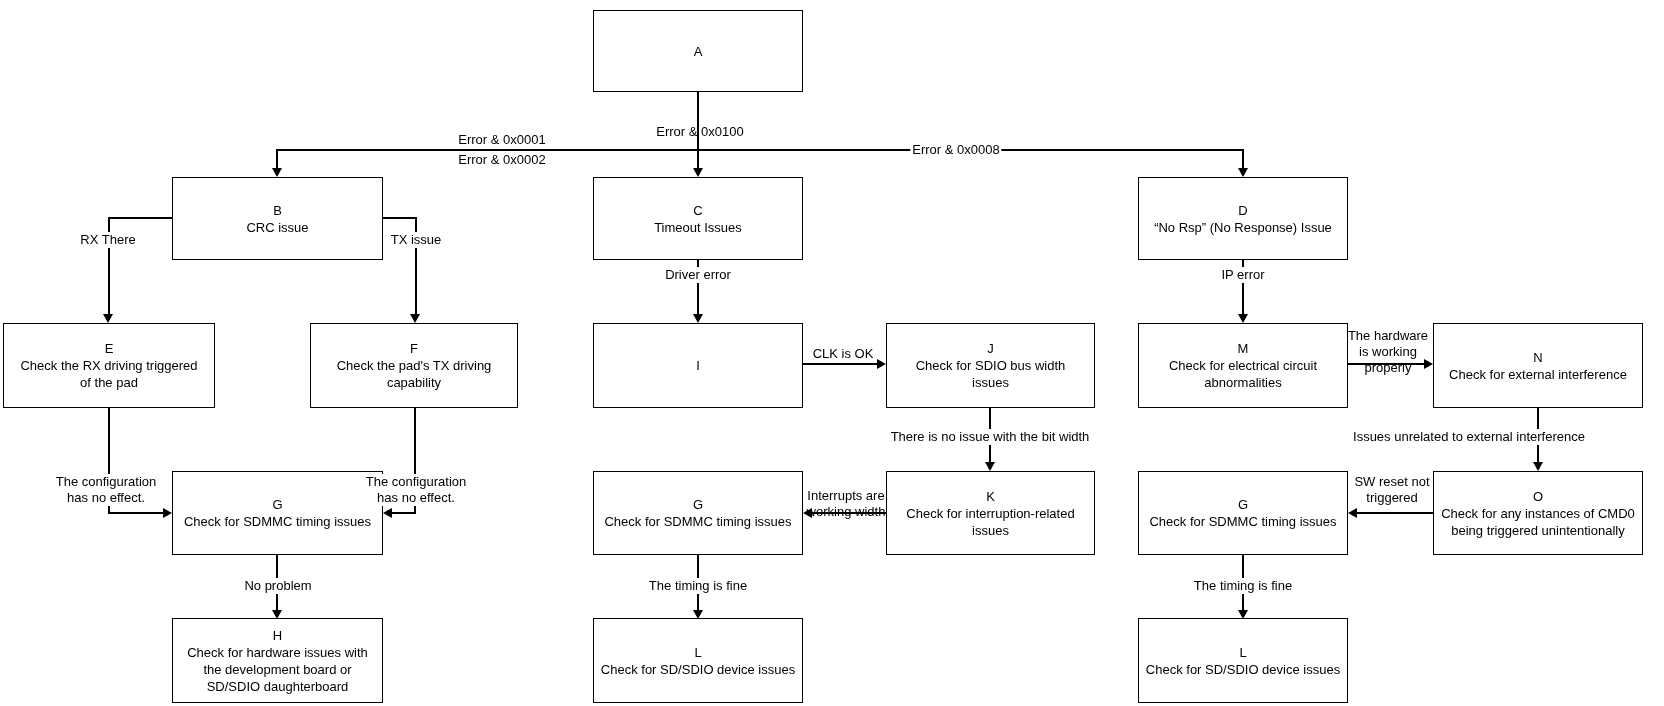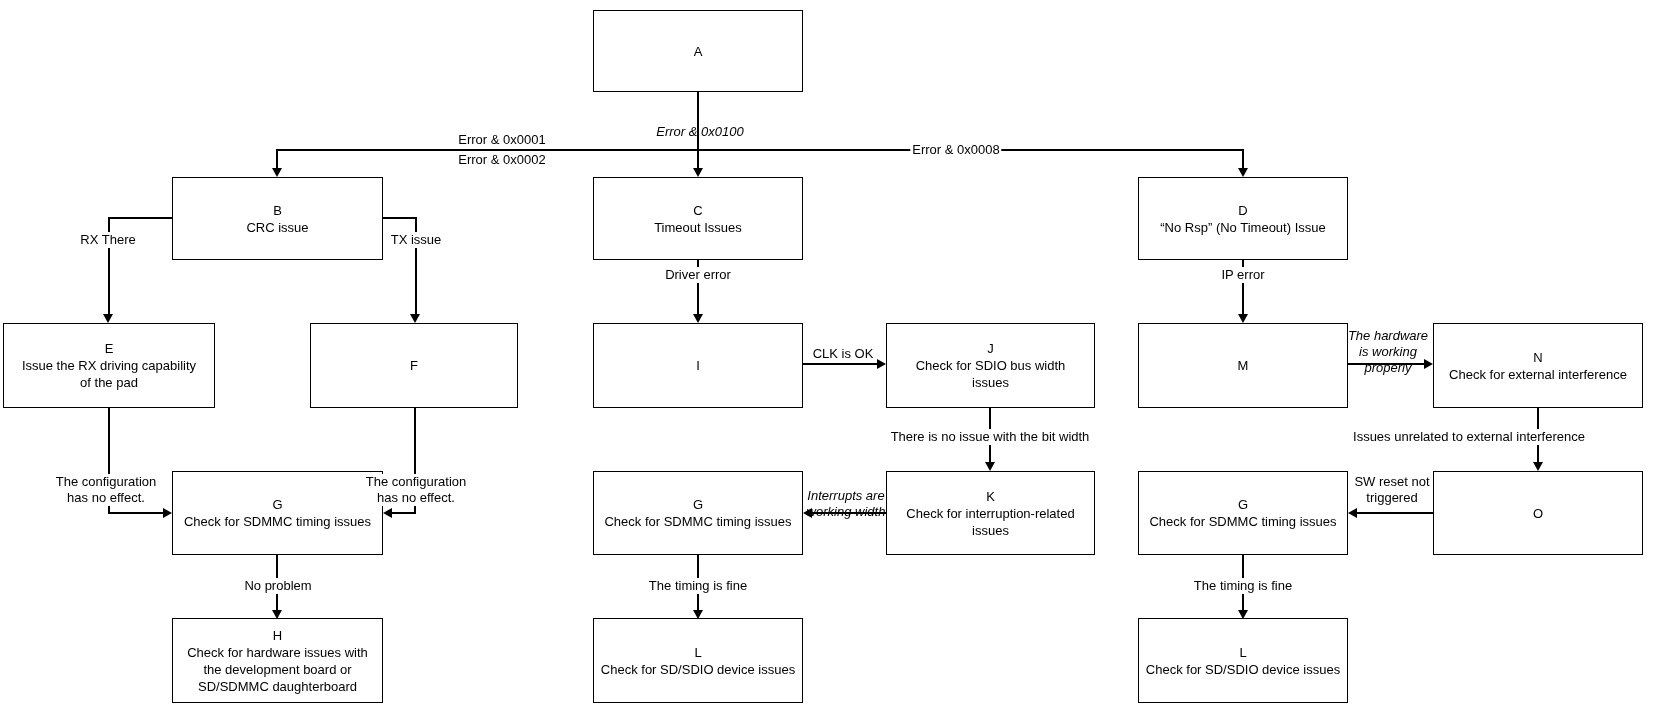--- a/index.html
+++ b/index.html
@@ -20,21 +20,21 @@
   .hline{height:2px;}
   .arr{position:absolute;width:0;height:0;z-index:2;}
   .arr-down{border-left:5px solid transparent;border-right:5px solid transparent;border-top:9px solid #000;}
   .arr-right{border-top:5px solid transparent;border-bottom:5px solid transparent;border-left:9px solid #000;}
   .arr-left{border-top:5px solid transparent;border-bottom:5px solid transparent;border-right:9px solid #000;}
   .label{
     position:absolute;transform:translateX(-50%);background:#ffffff;
     font-size:13px;line-height:16px;text-align:center;white-space:pre;
     padding:0 2px;z-index:4;
   }
-  .label.clear{background:transparent;font-style:italic;}
+  .label.clear{background:transparent;}
 </style>
 </head>
 <body>
 
 <div class="stage">
 
   <div class="vline" style="left:697px;top:92px;height:77px"></div>
   <div class="hline" style="left:276px;top:149px;width:968px"></div>
   <div class="vline" style="left:276px;top:149px;height:21px"></div>
   <div class="vline" style="left:1242px;top:149px;height:21px"></div>
@@ -92,45 +92,49 @@
     <div class="node-text">CRC issue</div>
   </div>
 
   <div class="node" style="left:593px;top:177px;width:210px;height:83px">
     <div class="node-letter">C</div>
     <div class="node-text">Timeout Issues</div>
   </div>
 
   <div class="node" style="left:1138px;top:177px;width:210px;height:83px">
     <div class="node-letter">D</div>
-    <div class="node-text">“No Rsp” (No Timeout) Issue</div>
+    <div class="node-text">“No Rsp” (No Response) Issue</div>
   </div>
 
   <div class="node" style="left:3px;top:323px;width:212px;height:85px">
     <div class="node-letter">E</div>
-    <div class="node-text">Issue the RX driving capability
+    <div class="node-text">Check the RX driving triggered
 of the pad</div>
   </div>
 
   <div class="node" style="left:310px;top:323px;width:208px;height:85px">
     <div class="node-letter">F</div>
+    <div class="node-text">Check the pad's TX driving
+capability</div>
   </div>
 
   <div class="node" style="left:593px;top:323px;width:210px;height:85px">
     <div class="node-letter">I</div>
   </div>
 
   <div class="node" style="left:886px;top:323px;width:209px;height:85px">
     <div class="node-letter">J</div>
     <div class="node-text">Check for SDIO bus width
 issues</div>
   </div>
 
   <div class="node" style="left:1138px;top:323px;width:210px;height:85px">
     <div class="node-letter">M</div>
+    <div class="node-text">Check for electrical circuit
+abnormalities</div>
   </div>
 
   <div class="node" style="left:1433px;top:323px;width:210px;height:85px">
     <div class="node-letter">N</div>
     <div class="node-text">Check for external interference</div>
   </div>
 
   <div class="node" style="left:172px;top:471px;width:211px;height:84px">
     <div class="node-letter">G</div>
     <div class="node-text">Check for SDMMC timing issues</div>
@@ -147,27 +151,29 @@
 issues</div>
   </div>
 
   <div class="node" style="left:1138px;top:471px;width:210px;height:84px">
     <div class="node-letter">G</div>
     <div class="node-text">Check for SDMMC timing issues</div>
   </div>
 
   <div class="node" style="left:1433px;top:471px;width:210px;height:84px">
     <div class="node-letter">O</div>
+    <div class="node-text">Check for any instances of CMD0
+being triggered unintentionally</div>
   </div>
 
   <div class="node" style="left:172px;top:618px;width:211px;height:85px">
     <div class="node-letter">H</div>
     <div class="node-text">Check for hardware issues with
 the development board or
-SD/SDMMC daughterboard</div>
+SD/SDIO daughterboard</div>
   </div>
 
   <div class="node" style="left:593px;top:618px;width:210px;height:85px">
     <div class="node-letter">L</div>
     <div class="node-text">Check for SD/SDIO device issues</div>
   </div>
 
   <div class="node" style="left:1138px;top:618px;width:210px;height:85px">
     <div class="node-letter">L</div>
     <div class="node-text">Check for SD/SDIO device issues</div>

